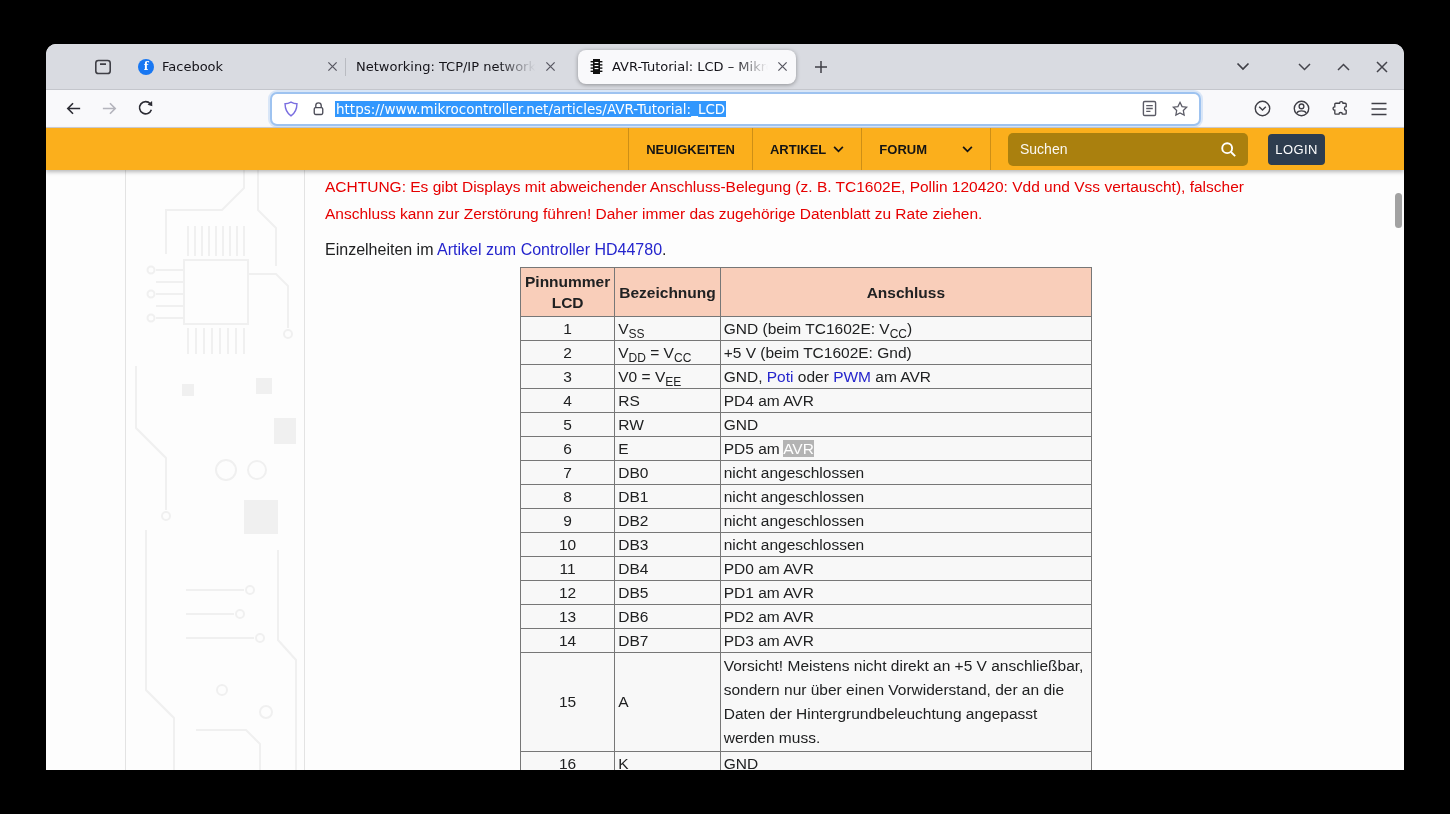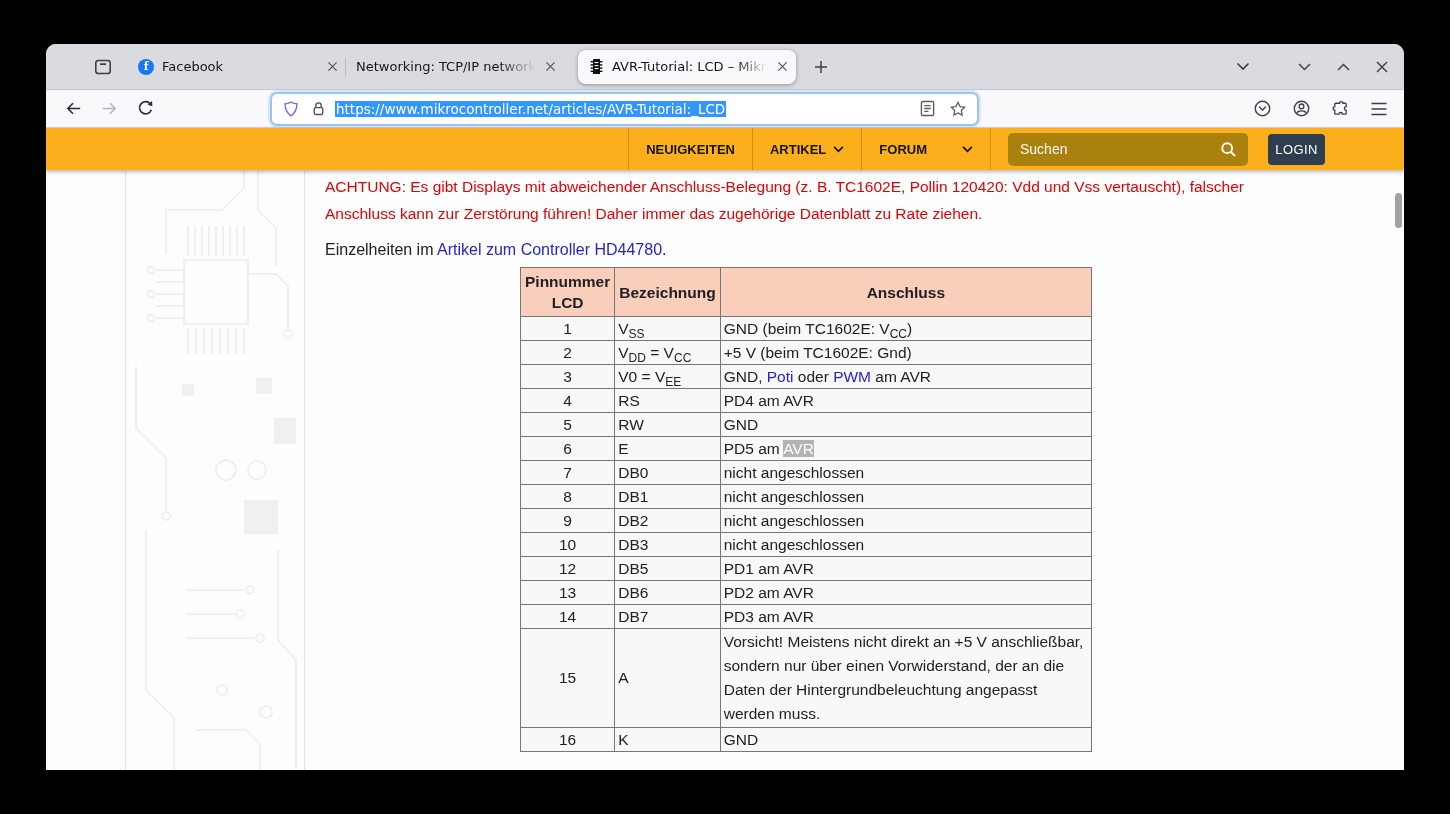--- a/index.html
+++ b/index.html
@@ -38,21 +38,21 @@
   .tabbar-right{margin-left:auto;display:flex;align-items:center;}
   .tab-list-btn{margin-right:48px;display:flex;}
   .winctl{display:flex;align-items:center;gap:26px;padding-right:16px;}
   .winbtn{display:flex;align-items:center;justify-content:center;}
 
   
   .toolbar{height:38px;background:#f9f9fb;display:flex;align-items:center;
     padding:0 16px 0 14px;border-bottom:1px solid #d0d0d6;}
   .navbtn{width:26px;height:26px;display:flex;align-items:center;justify-content:center;
     border-radius:4px;flex:none;margin-right:10px;}
-  .urlbar{margin-left:104px;width:705px;height:30px;background:#fff;border-radius:5px;
+  .urlbar{margin-left:104px;width:927px;height:30px;background:#fff;border-radius:5px;
     display:flex;align-items:center;padding:0 10px;flex:none;
     box-shadow:0 0 0 2px #9ec3f0, 0 0 0 4px rgba(158,195,240,.35);}
   .url-text{flex:1;font-size:13.5px;margin-left:8px;white-space:nowrap;overflow:hidden;}
   .url-text .sel{background:var(--c-sel);color:#fff;padding:2px 1px;}
   .urlbar .trail{display:flex;align-items:center;gap:14px;margin-left:8px;}
   .toolbar-right{margin-left:auto;display:flex;align-items:center;gap:20px;}
 
   
   .sitebar{height:42px;background:var(--c-accent);display:flex;align-items:stretch;
     padding-left:79px;position:relative;z-index:5;box-shadow:0 2px 4px rgba(0,0,0,.28);
@@ -368,20 +368,25 @@
                 <td class="c-pin">9</td>
                 <td class="c-name">DB2</td>
                 <td class="c-conn">nicht angeschlossen</td>
               </tr>
               <tr>
                 <td class="c-pin">10</td>
                 <td class="c-name">DB3</td>
                 <td class="c-conn">nicht angeschlossen</td>
               </tr>
               <tr>
+                <td class="c-pin">11</td>
+                <td class="c-name">DB4</td>
+                <td class="c-conn">PD0 am AVR</td>
+              </tr>
+              <tr>
                 <td class="c-pin">12</td>
                 <td class="c-name">DB5</td>
                 <td class="c-conn">PD1 am AVR</td>
               </tr>
               <tr>
                 <td class="c-pin">13</td>
                 <td class="c-name">DB6</td>
                 <td class="c-conn">PD2 am AVR</td>
               </tr>
               <tr>

